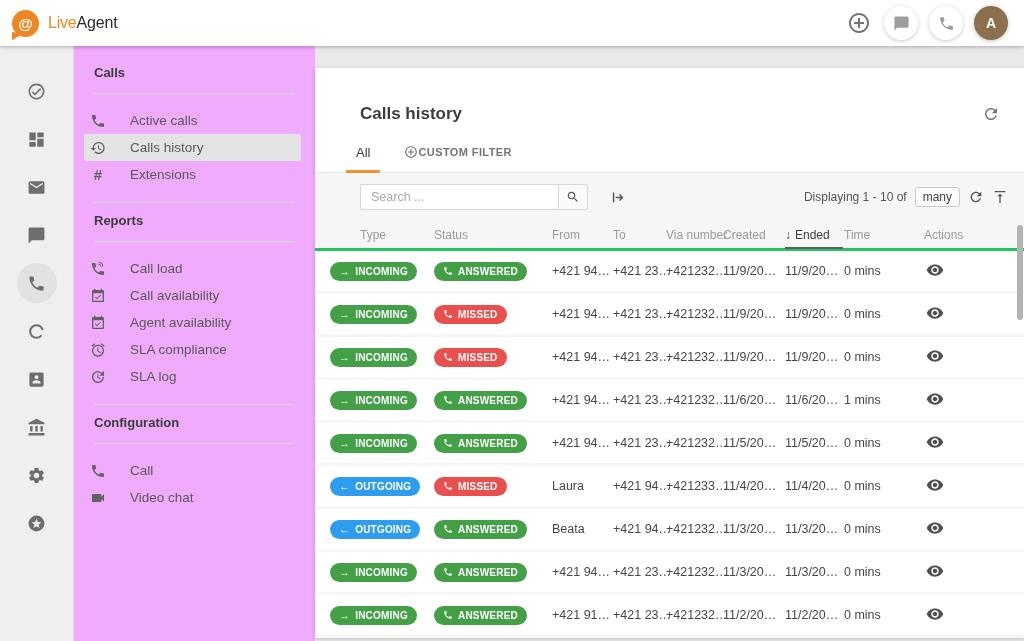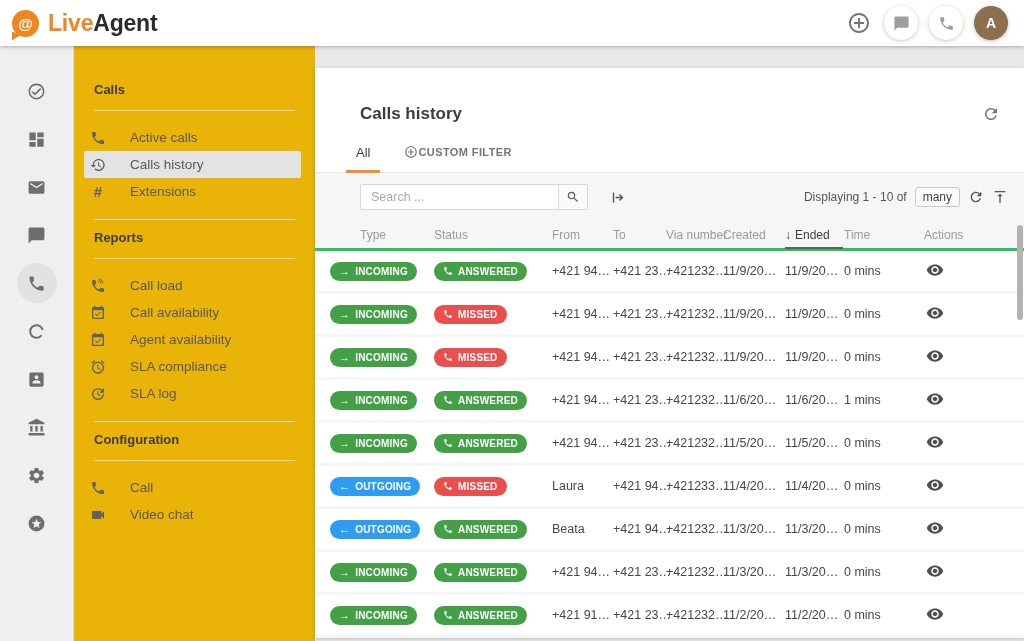--- a/index.html
+++ b/index.html
@@ -11,21 +11,21 @@
   
   .top-header { height:46px; background:#fff; display:flex; align-items:center;
     justify-content:space-between; padding:0 16px 0 12px; position:relative; z-index:20;
     box-shadow:0 1px 4px rgba(0,0,0,.28); }
   .logo { display:flex; align-items:center; gap:9px; cursor:pointer; }
   .logo-bubble { width:27px; height:27px; background:var(--logo-orange); border-radius:50% 50% 50% 50%;
     color:#fff; font-weight:bold; font-size:15px; display:flex; align-items:center; justify-content:center;
     position:relative; }
   .logo-bubble::after { content:''; position:absolute; left:0; bottom:-4px; width:9px; height:9px;
     background:var(--logo-orange); clip-path:polygon(0 100%, 0 0, 100% 35%); }
-  .logo-text { font-size:23px; font-weight:bold; color:#2b2b2b; letter-spacing:-.2px; }
+  .logo-text { font-size:16px; font-weight:normal; color:#2b2b2b; letter-spacing:-.2px; }
   .logo-text .live { color:var(--logo-orange); }
   .header-actions { display:flex; align-items:center; gap:11px; }
   .plain-icon-btn { width:26px; height:26px; border:none; background:none; color:#757575; padding:0; }
   .plain-icon-btn svg { width:24px; height:24px; }
   .tosolve { height:34px; border-radius:17px; background:linear-gradient(#f6a33c, #ef8d22);
     display:flex; align-items:center; padding:0 15px 0 4px; border:none;
     box-shadow:0 1px 4px rgba(0,0,0,.3); }
   .ts-circle { width:27px; height:27px; border-radius:50%; background:#fff; display:flex;
     align-items:center; justify-content:center; margin-right:11px; }
   .ts-circle svg { width:15px; height:15px; color:var(--accent-orange); }
@@ -46,21 +46,21 @@
   .rail { width:74px; background:#efefef; border-right:1px solid #dcdcdc; padding-top:21px;
     display:flex; flex-direction:column; align-items:center; flex:none; }
   .rail-item { width:73px; height:48px; display:flex; align-items:center; justify-content:center;
     background:none; border:none; color:#6e6e6e; }
   .rail-item .iw { width:40px; height:40px; display:flex; align-items:center; justify-content:center;
     border-radius:50%; }
   .rail-item.active .iw { background:#e2e2e2; }
   .rail-item svg { width:19px; height:19px; }
 
   
-  .menu { width:241px; background:#eab308; padding-top:26px; flex:none; }
+  .menu { width:241px; background:#f0abfc; padding-top:9px; flex:none; }
   .menu-title { font-size:13px; font-weight:bold; color:#3d3d3d; padding:10px 20px 13px; }
   .menu-divider { height:1px; background:#d9d9d9; margin:0 20px; }
   .menu-list { padding:13px 0 14px; }
   .menu-item { height:27px; display:flex; align-items:center; margin:0 14px 0 10px; padding-left:6px;
     border-radius:2px; color:#5a5a5a; cursor:pointer;gap:8px; }
   .menu-item.active { background:#e3e3e3; }
   .menu-item svg { width:16px; height:16px; color:#616161; flex:none; }
   .menu-item .hash { font-size:15px; font-weight:bold; color:#616161; width:16px; text-align:center; }
   .menu-item .lbl { margin-left:16px; font-size:13.5px; }
 

